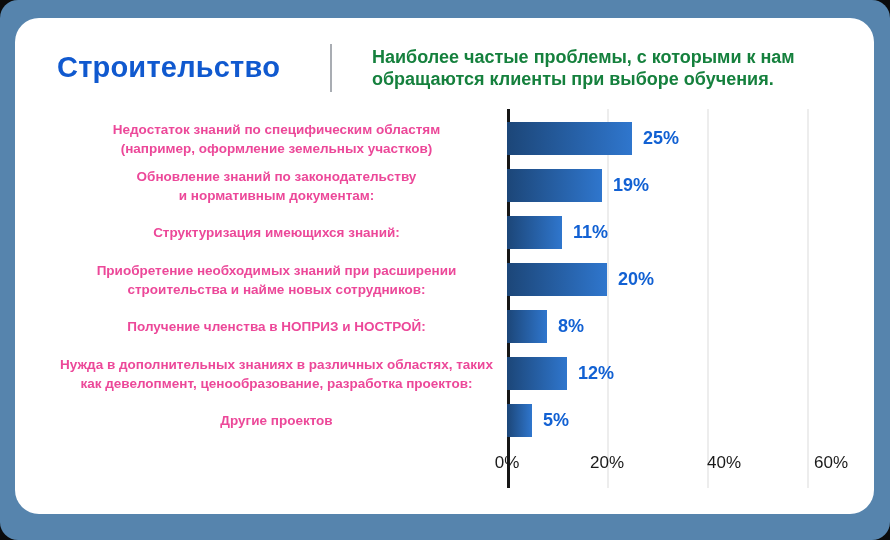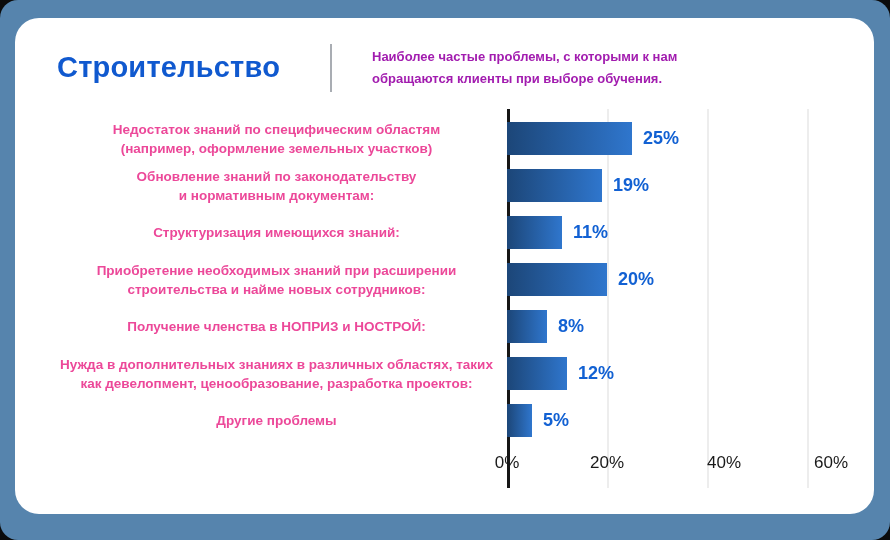--- a/index.html
+++ b/index.html
@@ -8,21 +8,21 @@
   .frame{position:relative;width:890px;height:540px;background:#5684ad;
          border-radius:18px;box-sizing:border-box;padding:18px 16px 26px 15px;}
   .card{width:100%;height:100%;background:#ffffff;border-radius:24px;
         box-sizing:border-box;position:relative;overflow:hidden;}
 
   
   .header{display:flex;align-items:center;margin:26px 0 0 42px;height:48px;gap:12px;}
   .title{margin:0;width:261px;font-size:29px;font-weight:bold;color:#1059cf;
          letter-spacing:0.2px;line-height:1.1;}
   .divider{width:2px;height:48px;background:#a9adb3;flex:none;}
-  .subtitle{margin:0 0 0 28px;font-size:13px;font-weight:600;color:#a21caf;
+  .subtitle{margin:0 0 0 28px;font-size:18px;font-weight:600;color:#15803d;
             line-height:22px;white-space:pre-line;}
 
   
   .chart{position:relative;margin:23px 14px 0 45px;}
   .plot-overlay{position:absolute;left:447px;top:-6px;bottom:-9px;right:0;}
   .gridline{position:absolute;top:0;bottom:0;width:2px;background:#ededed;}
   .axis-line{position:absolute;left:0;top:0;bottom:0;width:3px;background:#161616;}
   .rows{position:relative;z-index:1;}
   .row{display:flex;align-items:center;height:47px;}
   .cat-label{width:447px;box-sizing:border-box;padding-right:14px;flex:none;
@@ -99,21 +99,21 @@
           </div>
           <div class="row">
             <div class="cat-label">Нужда в дополнительных знаниях в различных областях, таких
 как девелопмент, ценообразование, разработка проектов:</div>
             <div class="barwrap">
               <div class="bar" style="width: 60px;"></div>
               <div class="val">12%</div>
             </div>
           </div>
           <div class="row">
-            <div class="cat-label">Другие проблемы</div>
+            <div class="cat-label">Другие проектов</div>
             <div class="barwrap">
               <div class="bar" style="width: 25px;"></div>
               <div class="val">5%</div>
             </div>
           </div>
         </div>
       <div class="ticks" id="ticks">
           <div class="tick" style="left: 447px;">0%</div>
           <div class="tick" style="left: 547px;">20%</div>
           <div class="tick" style="left: 664px;">40%</div>

